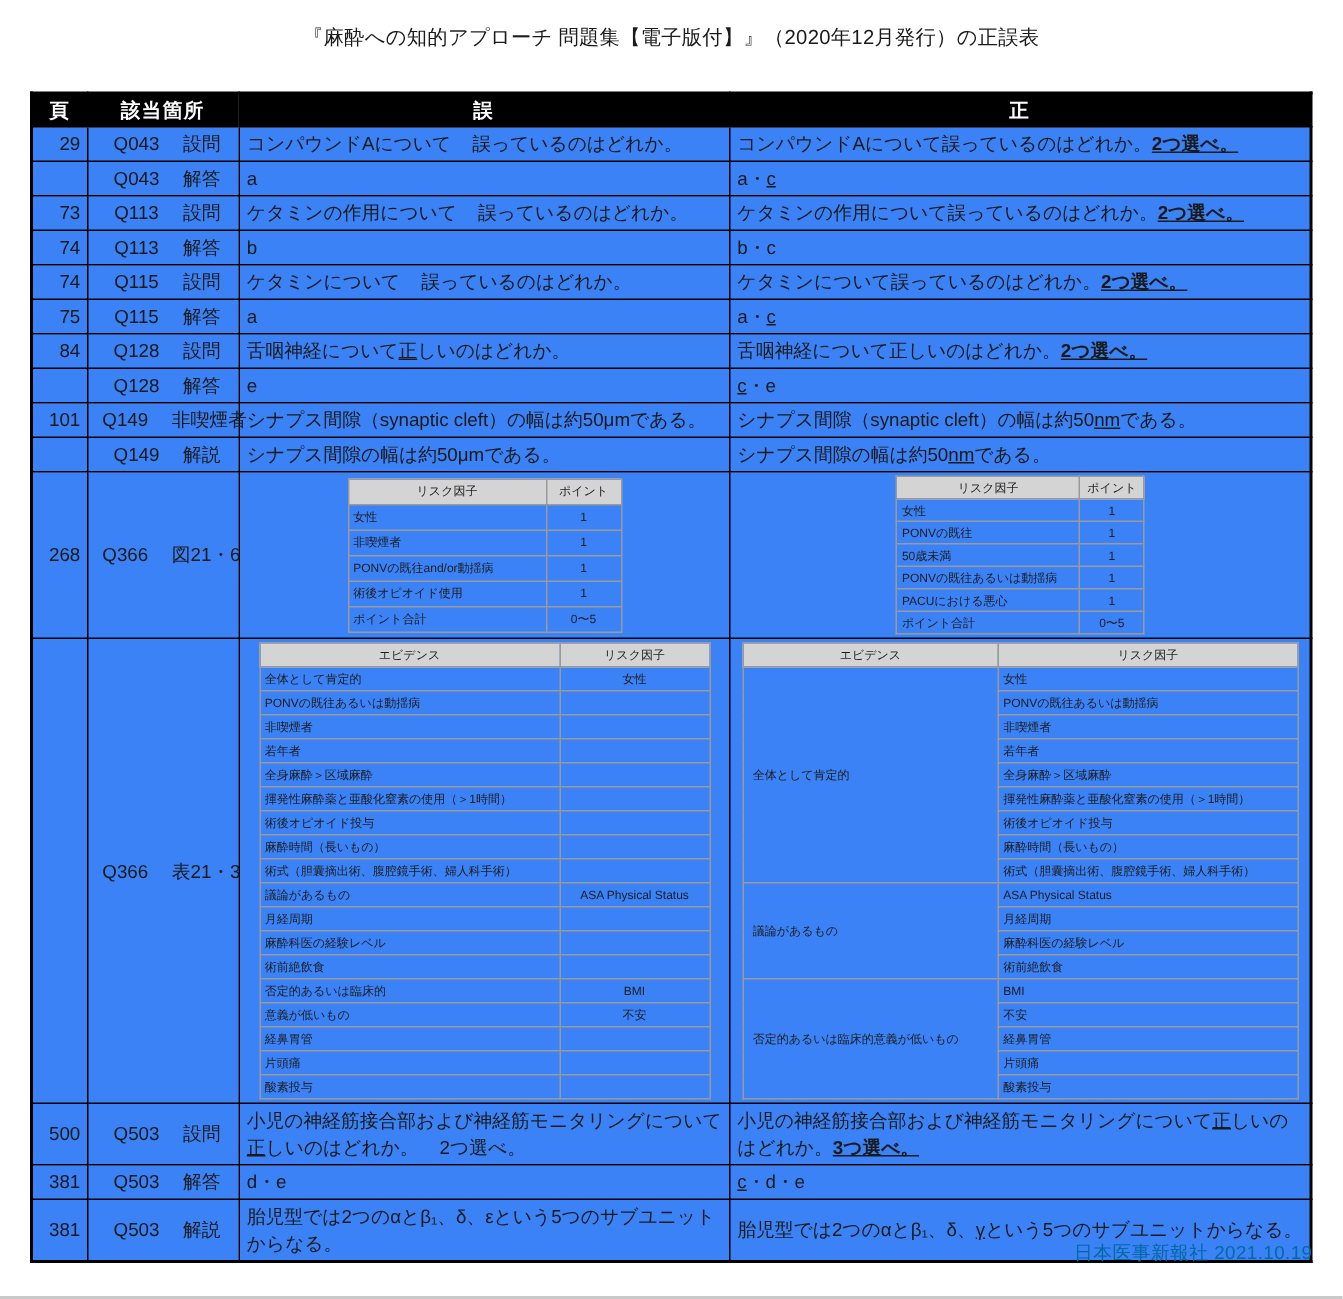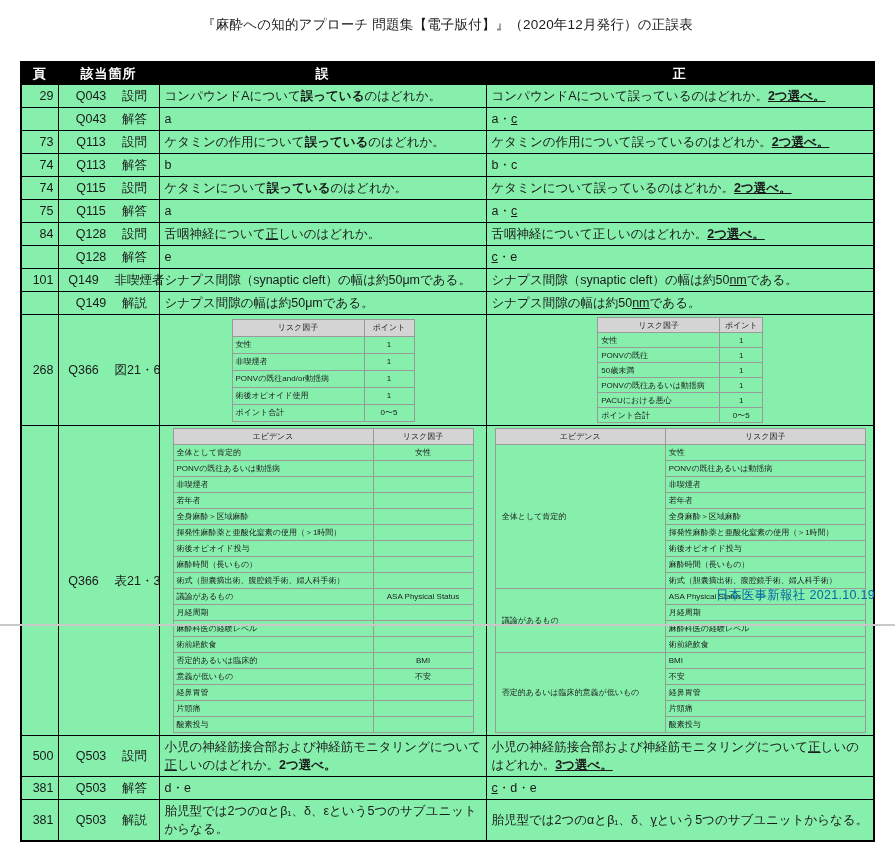--- a/index.html
+++ b/index.html
@@ -10,21 +10,21 @@
   body {
     width: 895px;
     height: 866px;
     font-family: "Liberation Sans", "DejaVu Sans", sans-serif;
     color: #1a1a1a;
     position: relative;
     overflow: hidden;
   }
   .page {
     width: 895px;
-    height: 626px;
+    height: 866px;
     box-sizing: border-box;
     position: relative;
   }
 
   
   .title-block {
     padding-top: 14px;
     text-align: center;
   }
   .title-line {
@@ -65,31 +65,31 @@
     letter-spacing: 1px;
   }
   table.errata > thead > tr > th:last-child { border-right: none; }
 
   table.errata > tbody > tr > td {
     border: 1px solid #000;
     font-size: 12.5px;
     line-height: 18px;
     padding: 2px 4px 2px 5px;
     vertical-align: middle;
-    background: #86efac;
+    background: #3b82f6;
   }
   td.c-page   { width: 37px;  text-align: right;  padding-right: 3px; }
   td.c-loc    { width: 101px; text-align: center;   padding-left: 4px; white-space: nowrap; }
   td.c-wrong  { width: 327px; }
   td.c-right  { width: 388px; }
   .loc-q { display: inline-block; min-width: 40px; }
   .loc-kind { display: inline-block; margin-left: 11px; }
 
   .u { text-decoration: underline; }
-  .b { font-weight: bold; }
+  .b { font-weight: normal; margin-left: 14px; }
   .bu { font-weight: bold; text-decoration: underline; }
   .figcell { padding: 6px 4px; vertical-align: middle; }
 
   
   table.mini {
     border-collapse: collapse;
     table-layout: fixed;
     font-size: 8px;
     line-height: 11px;
     color: #1d1d1d;

